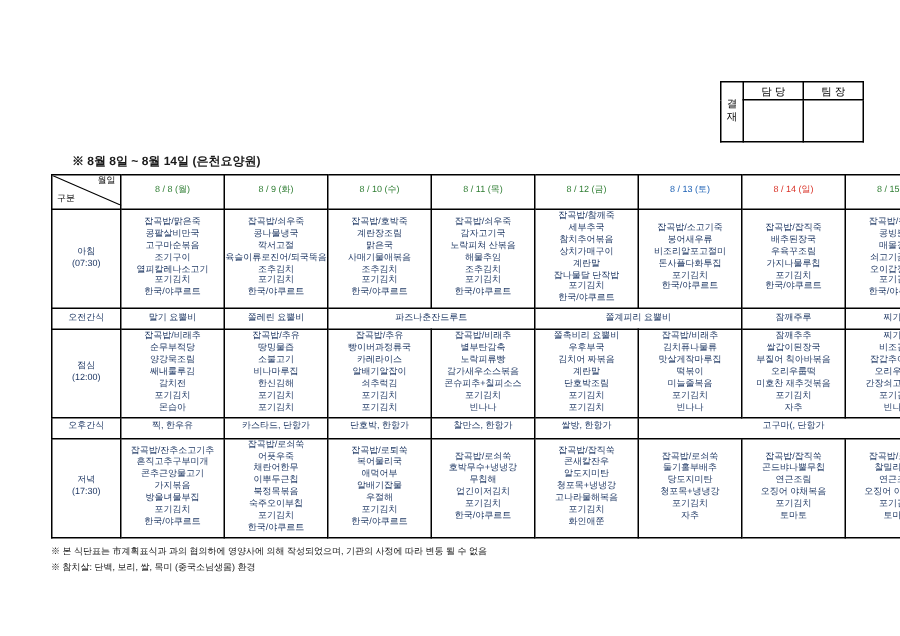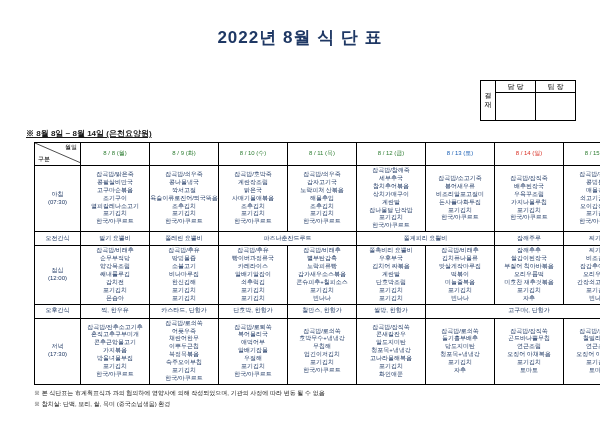--- a/index.html
+++ b/index.html
@@ -52,25 +52,24 @@
     height: 11px;
     padding: 0;
   }
   .approval-box .sign-cell {
     width: 39px;
     height: 27px;
     padding: 0;
   }
   .note-line {
     margin: 0;
-    padding: 0 0 0 26px;
+    padding: 0 0 0 48px;
     font-size: 8px;
     font-weight: bold;
     color: #1a1a1a;
-    text-decoration: underline;
   }
   .note-top {
     position: absolute;
     top: 102px;
     left: 0;
   }
   .menu-wrap {
     position: absolute;
     top: 116px;
     left: 34px;
@@ -154,21 +153,20 @@
     margin: 0 0 2px 0;
     font-size: 6px;
     color: #111;
   }
 </style>
 </head>
 <body>
 
 <div class="page">
 
-  <div class="title">2022년 8월 식 단 표</div>
 
   <table class="approval-box">
     <tbody>
         <tr>
       <td class="lbl-cell" rowspan="2">결<br>재</td>
       <td class="hdr-cell">담 당</td>
       <td class="hdr-cell">팀 장</td>
     </tr>
     <tr>
       <td class="sign-cell"></td>

